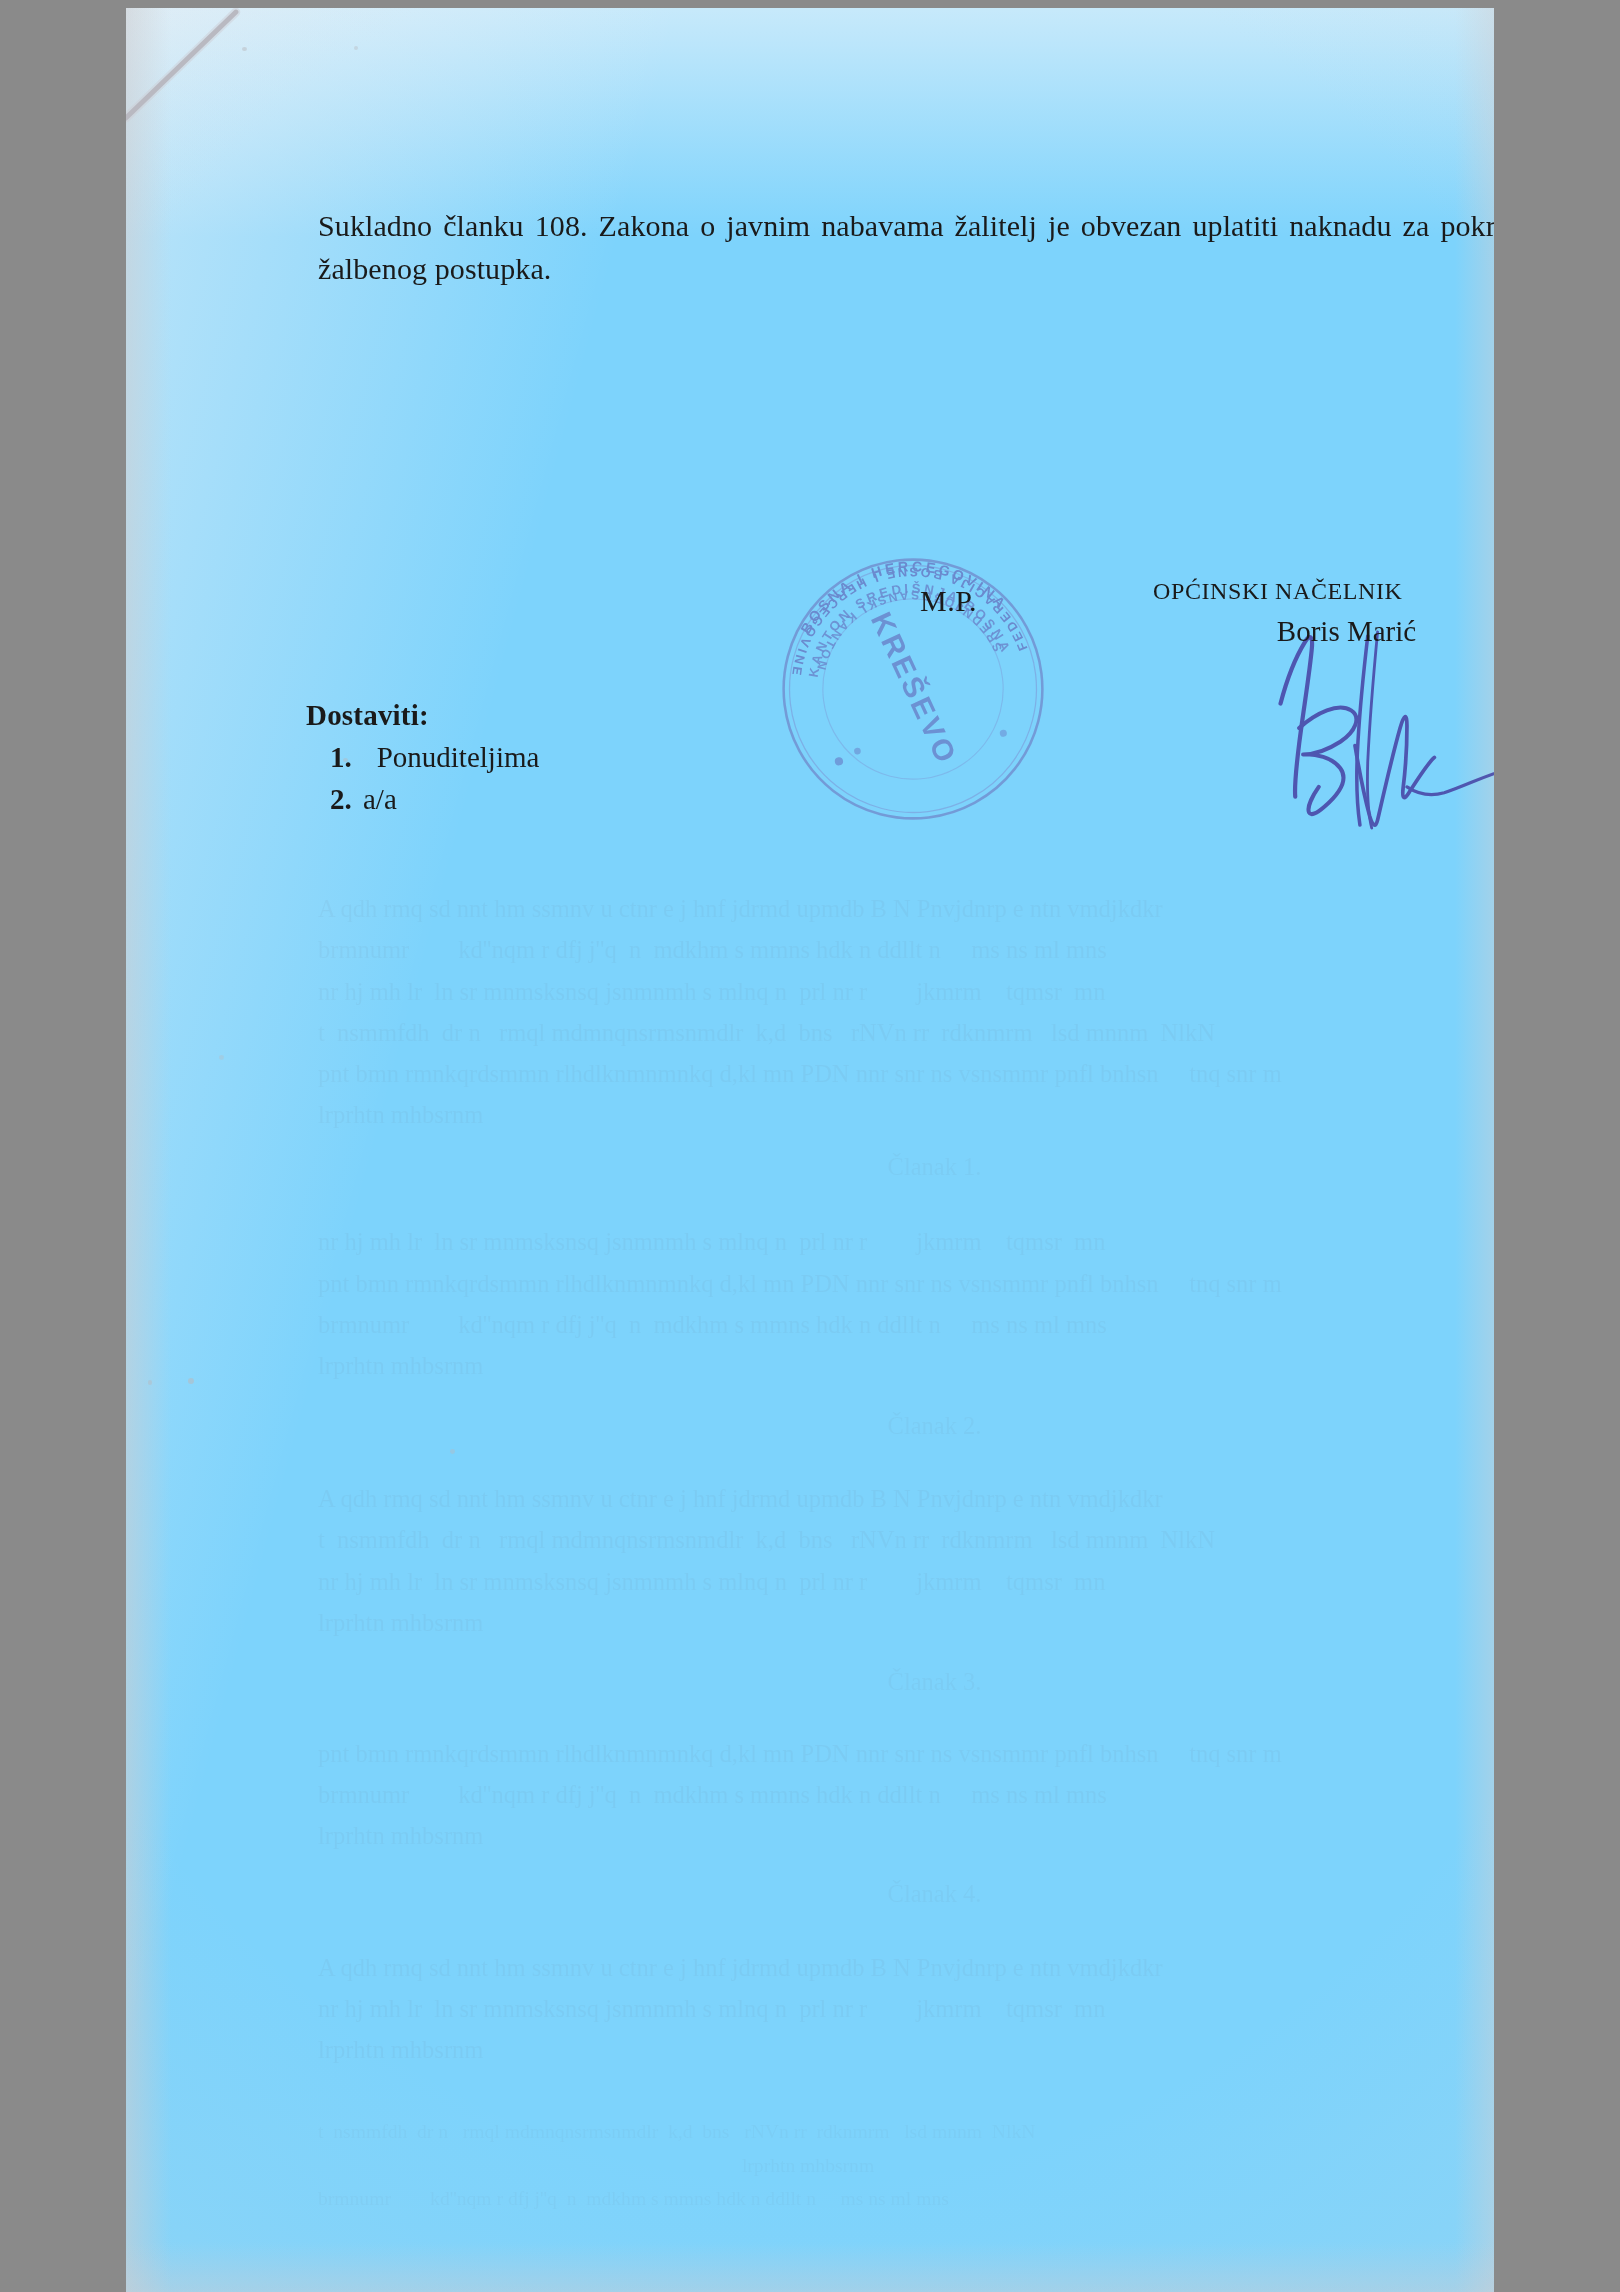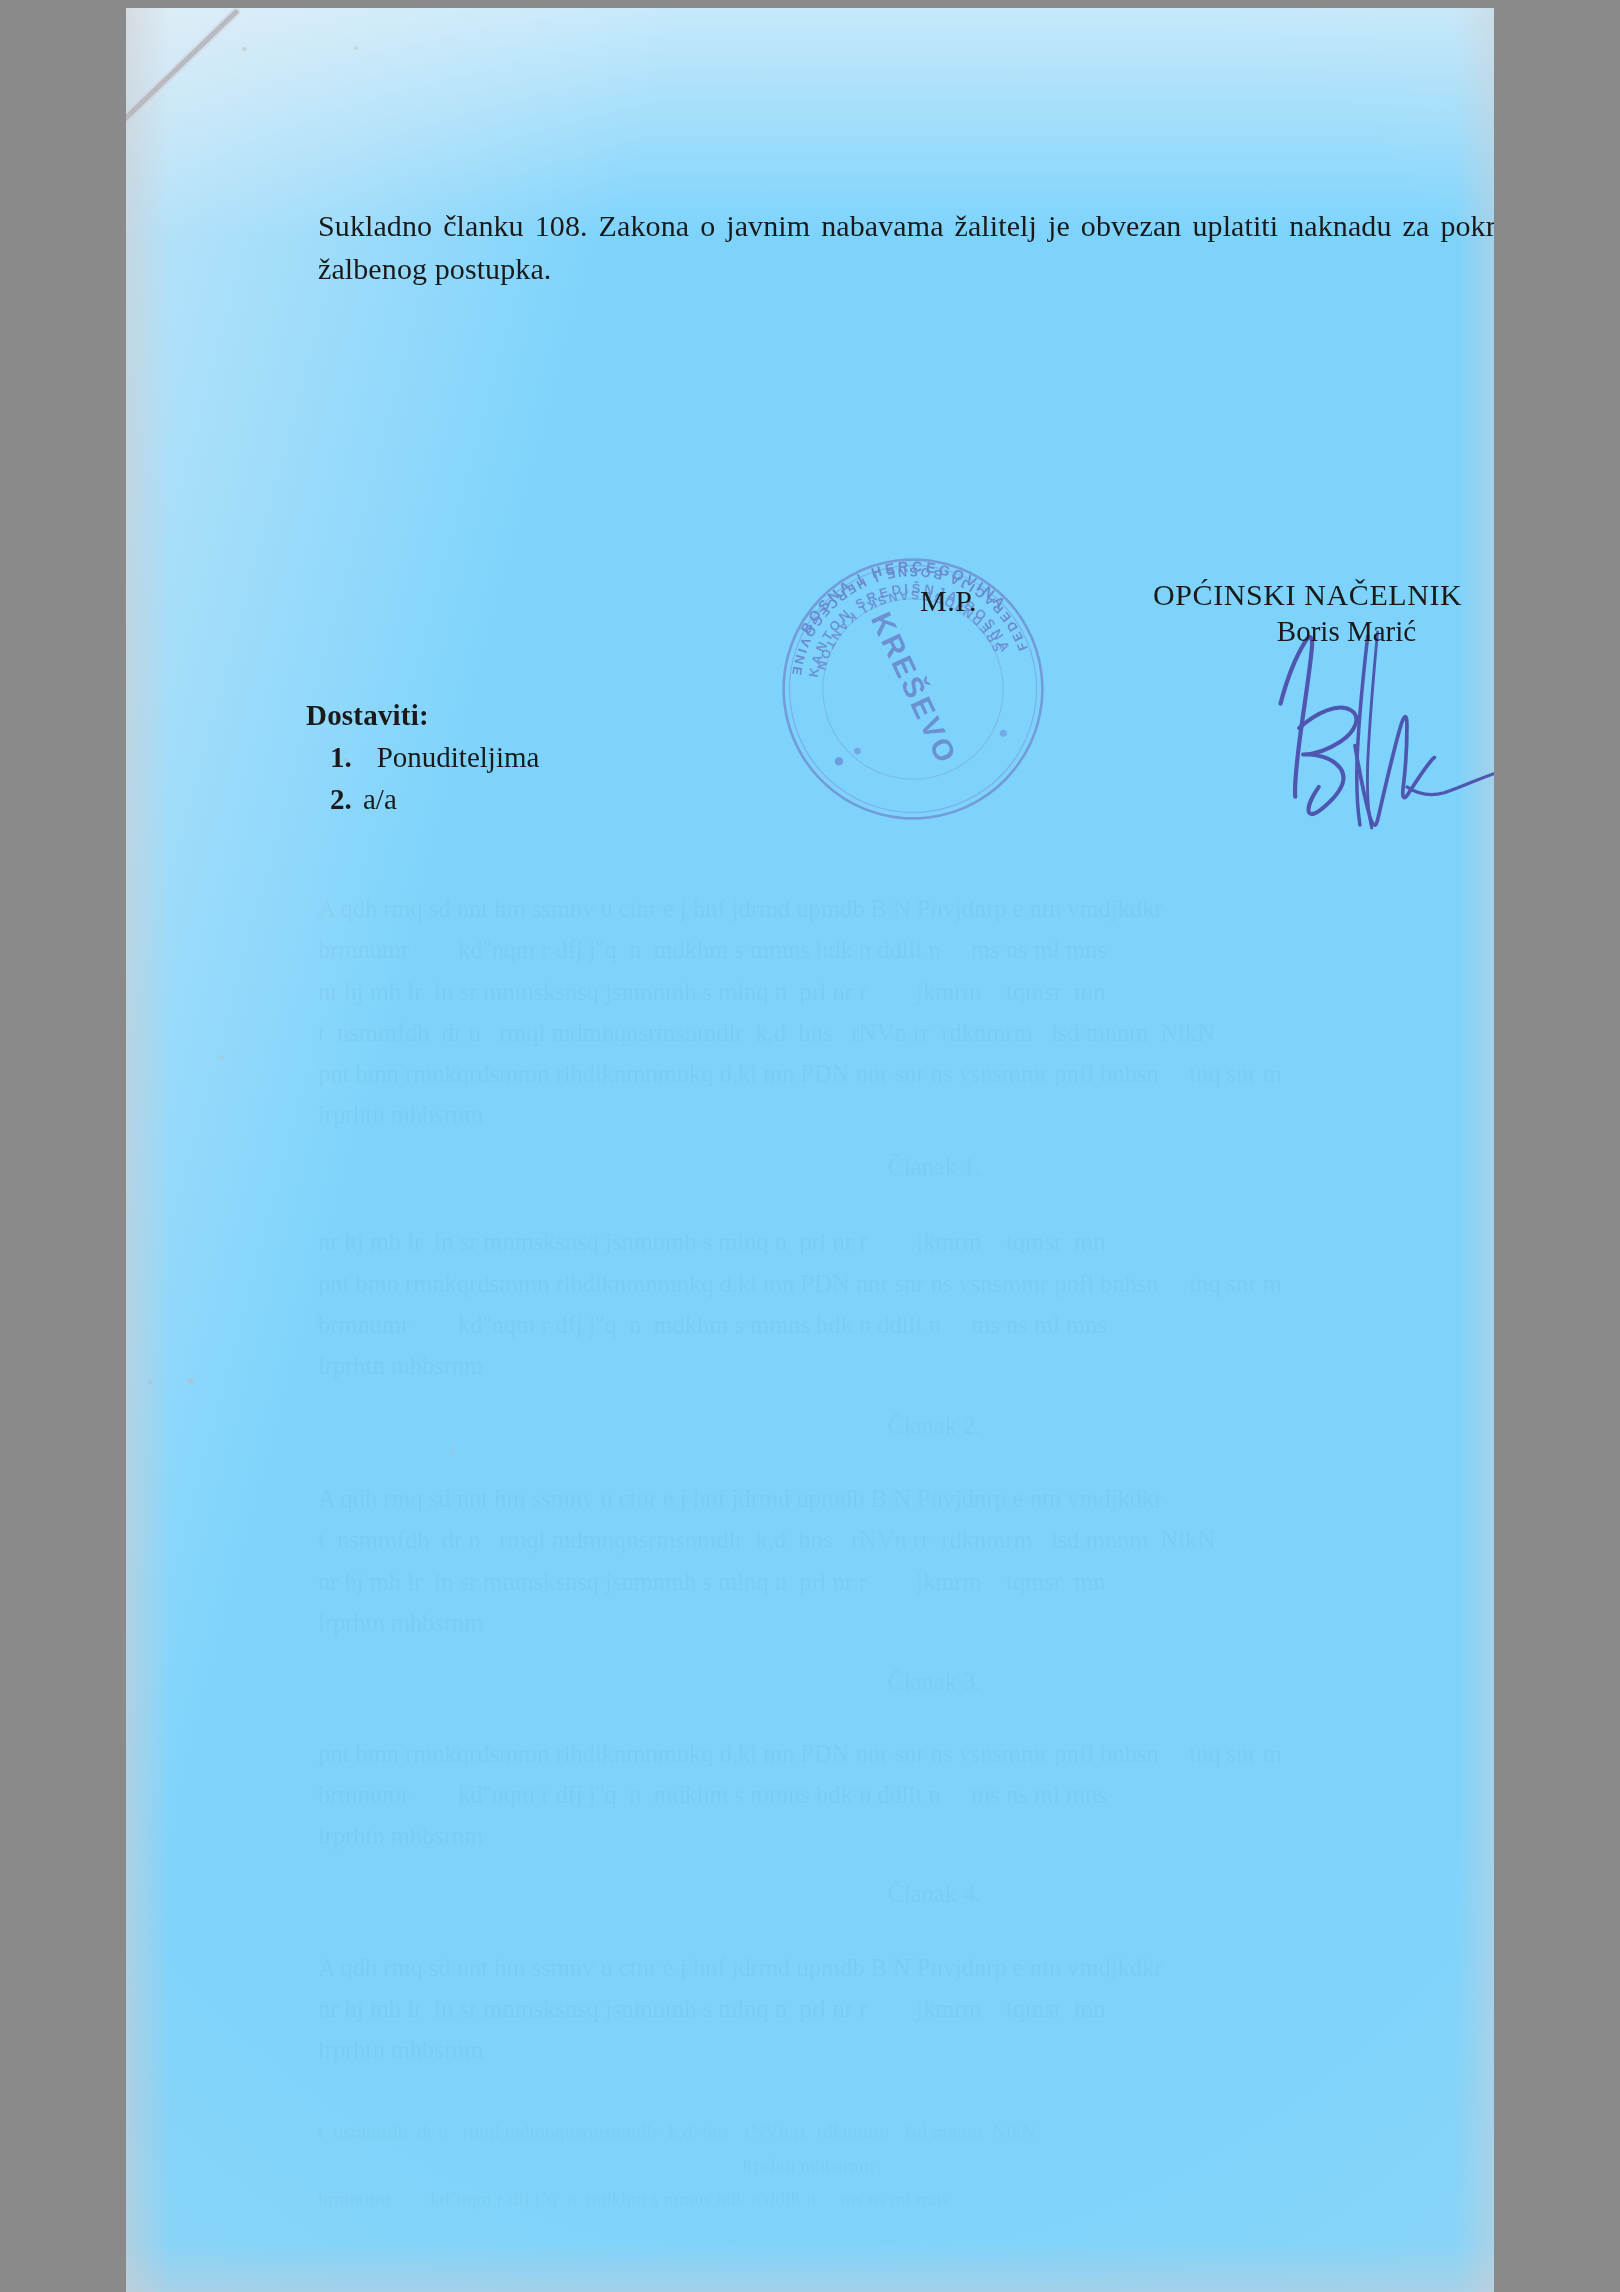--- a/index.html
+++ b/index.html
@@ -96,21 +96,21 @@
     font-size: 30px;
     font-weight: 400;
     letter-spacing: 0.5px;
     z-index: 6;
   }
 
   .official-title {
     position: absolute;
     left: 1027px;
     top: 2px;
-    font-size: 30px;
+    font-size: 24px;
     letter-spacing: 0.6px;
     white-space: nowrap;
     z-index: 6;
   }
   .official-name {
     position: absolute;
     left: 1027px;
     top: 2px;
     width: 387px;
     text-align: center;

